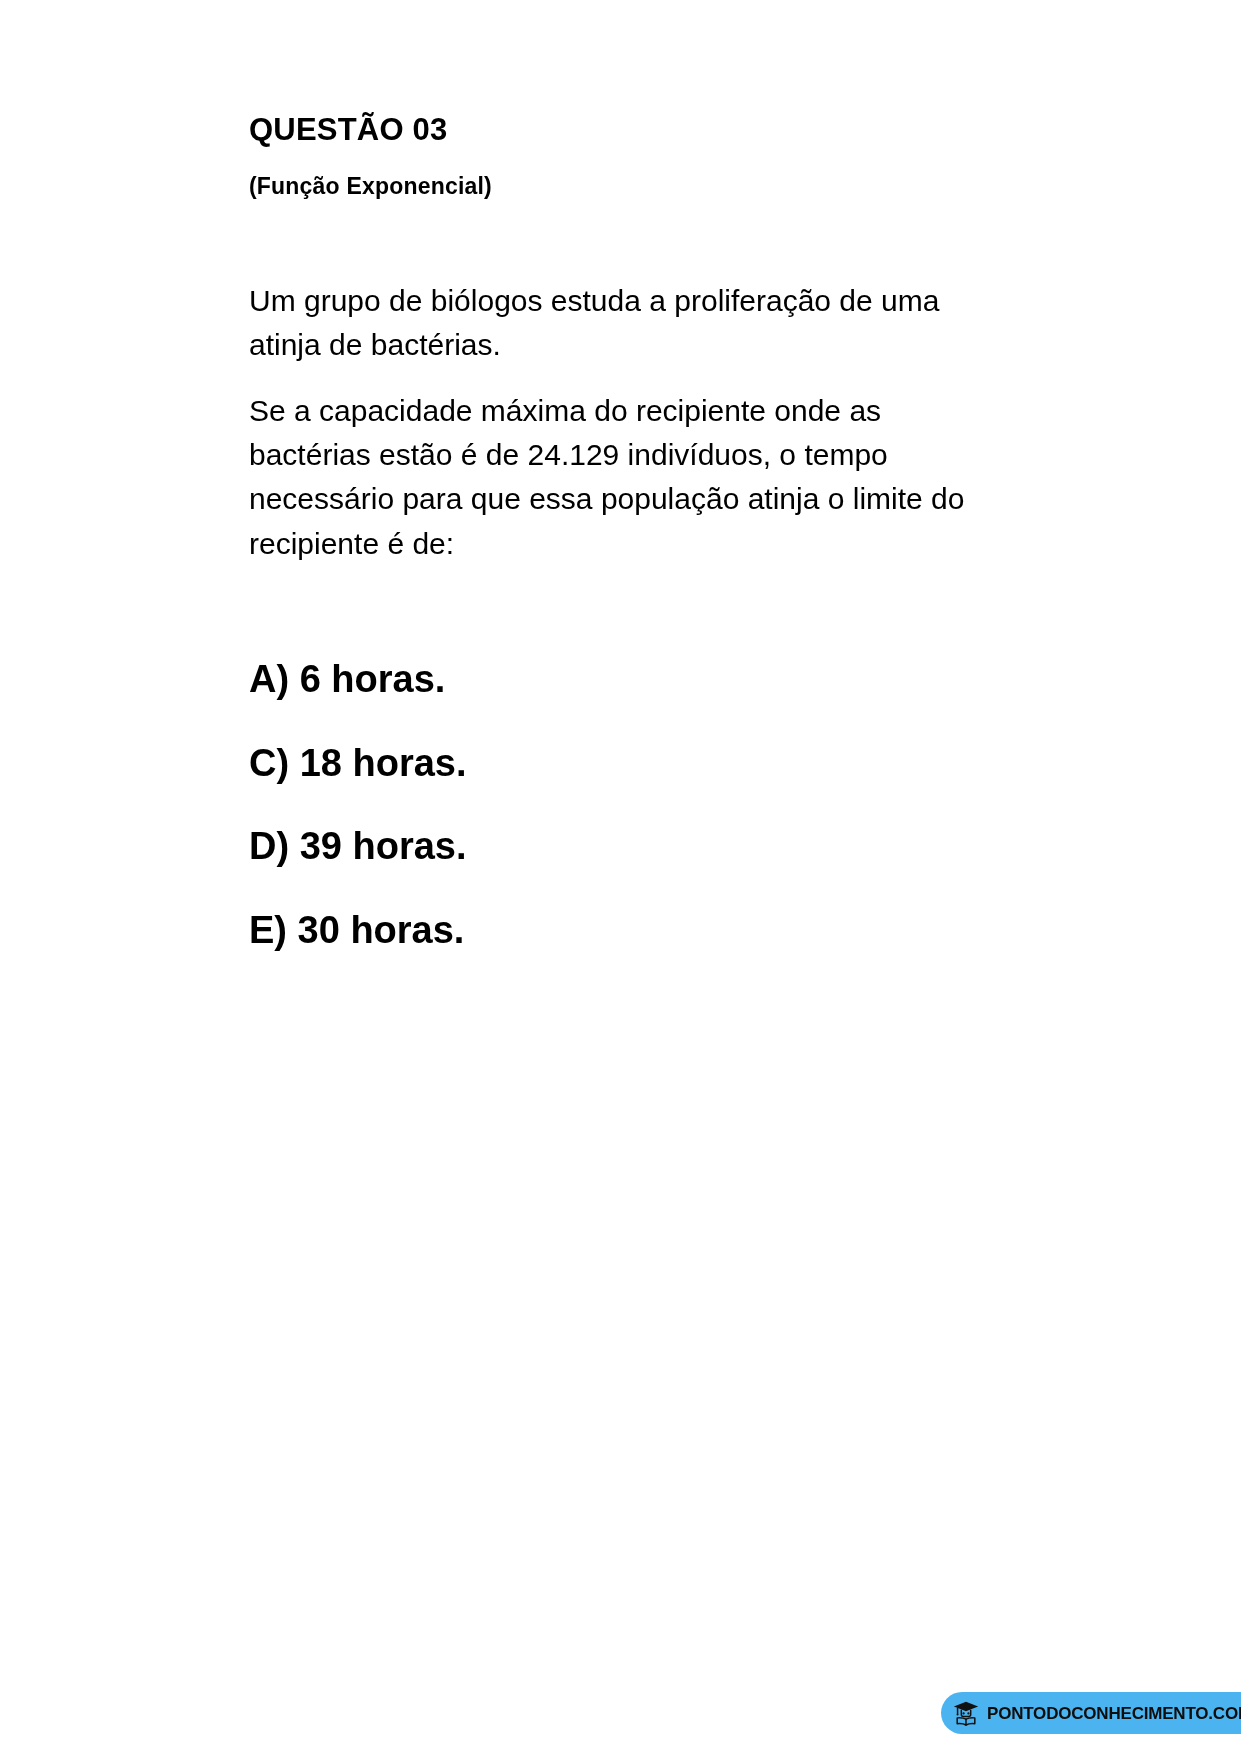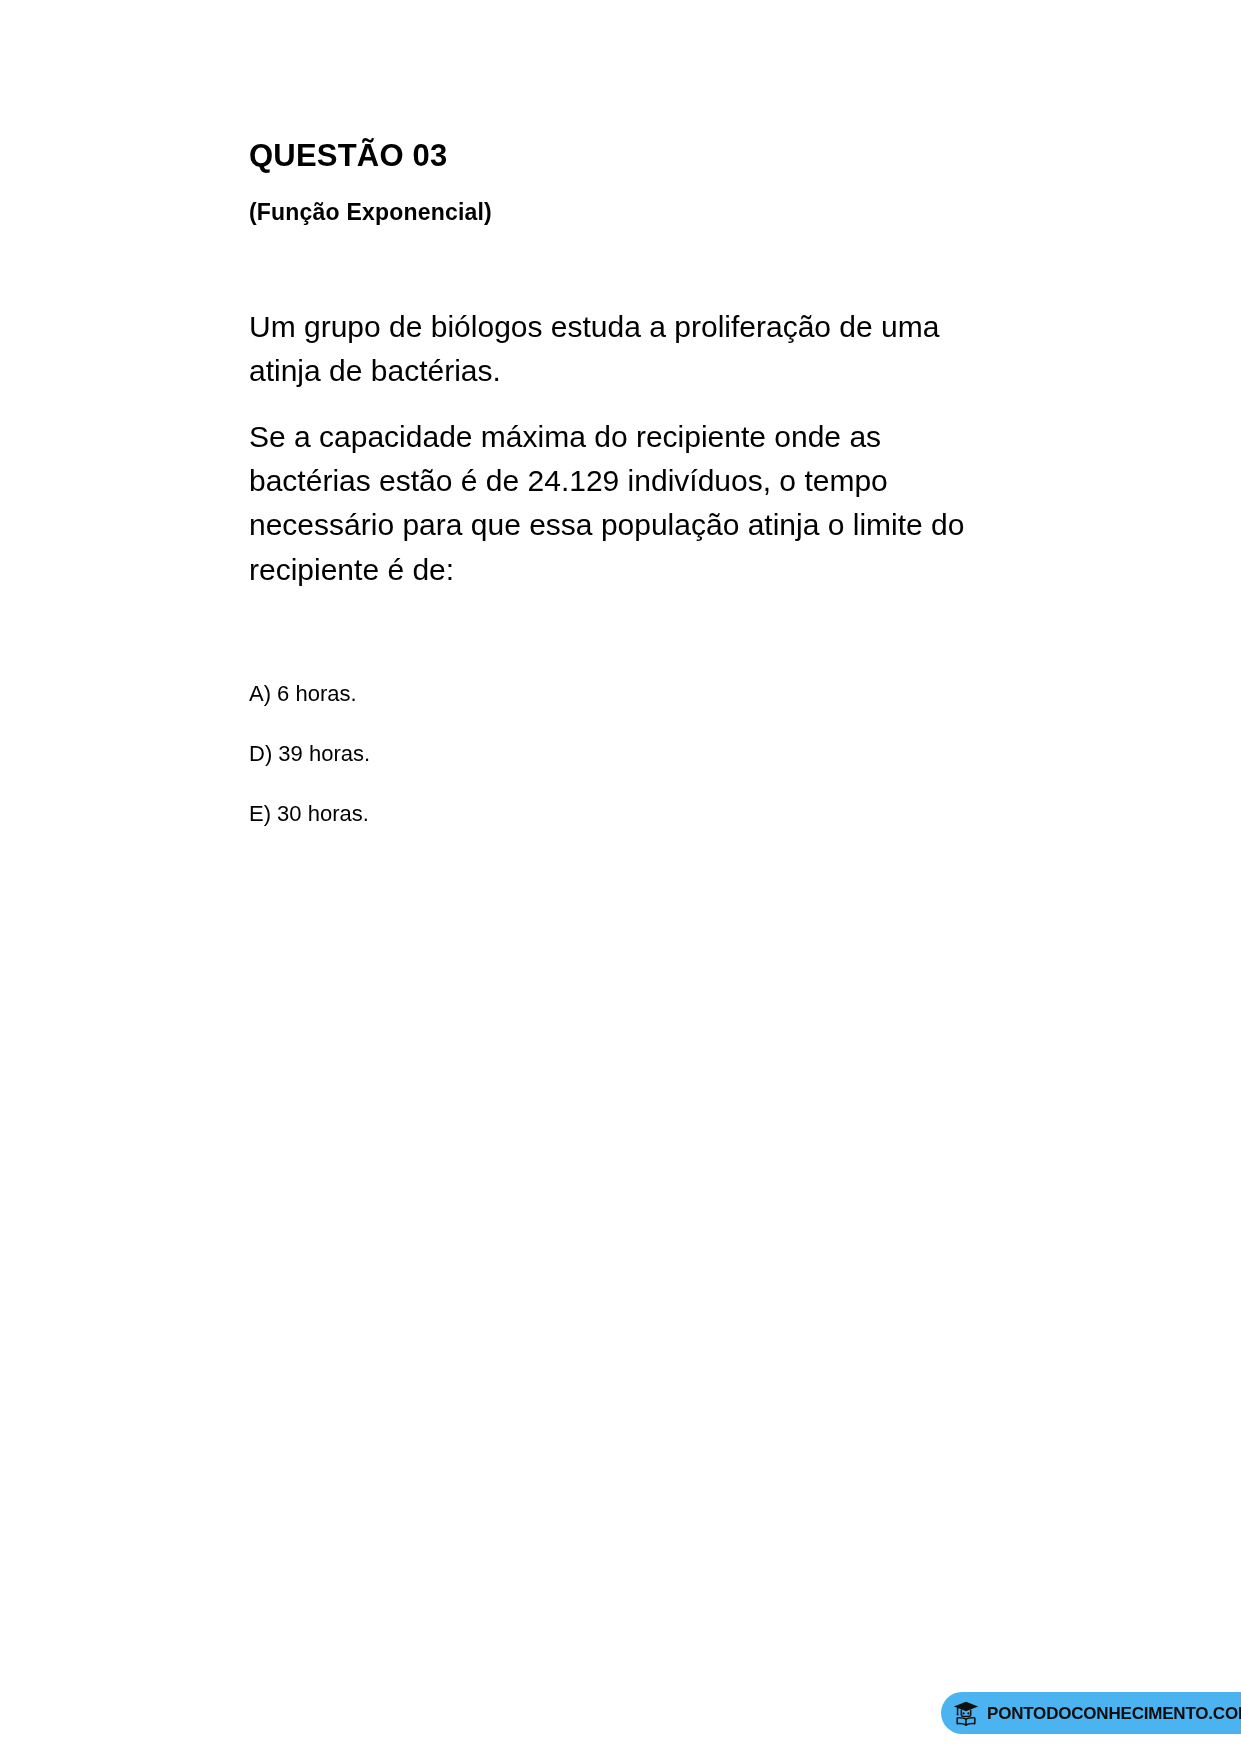--- a/index.html
+++ b/index.html
@@ -18,21 +18,21 @@
 
   .page {
     position: absolute;
     inset: 0;
     background: #ffffff;
   }
 
   .content {
     position: absolute;
     left: 249px;
-    top: 136px;
+    top: 110px;
     width: 800px;
   }
 
   .q-title {
     font-size: 31px;
     font-weight: bold;
     line-height: 1.28;
     letter-spacing: 0.2px;
     margin: 0 0 22px 0;
   }
@@ -55,23 +55,24 @@
 
   .para.p1 { max-width: 720px; }
   .para.p2 { max-width: 735px; }
   .para.p3 { max-width: 740px; }
 
   .options {
     margin-top: 86px;
   }
 
   .option {
-    font-size: 22px;
+    font-size: 38px;
     line-height: 1.47;
     margin: 0 0 28px 0;
+    font-weight: bold;
   }
 
   .option:last-child { margin-bottom: 12px; }
 
   
   .footer-badge {
     position: absolute;
     left: 941px;
     top: 1692px;
     height: 42px;
@@ -109,20 +110,21 @@
 
     <h2 class="q-subtitle">(Função Exponencial)</h2>
 
     <p class="para p1">Um grupo de biólogos estuda a proliferação de uma atinja de bactérias.</p>
 
 
     <p class="para p3">Se a capacidade máxima do recipiente onde as bactérias estão é de 24.129 indivíduos, o tempo necessário para que essa população atinja o limite do recipiente é de:</p>
 
     <div class="options">
       <p class="option">A) 6 horas.</p>
+      <p class="option">C) 18 horas.</p>
       <p class="option">D) 39 horas.</p>
       <p class="option">E) 30 horas.</p>
     </div>
 
   </div>
 
   <div class="footer-badge">
     <svg class="logo-icon" viewBox="0 0 32 32">
       <g fill="none" stroke="#111111" stroke-width="1.6" stroke-linejoin="round" stroke-linecap="round">
         <path d="M16 4 L29 9 L16 14 L3 9 Z" fill="#111111" stroke="none"></path>

